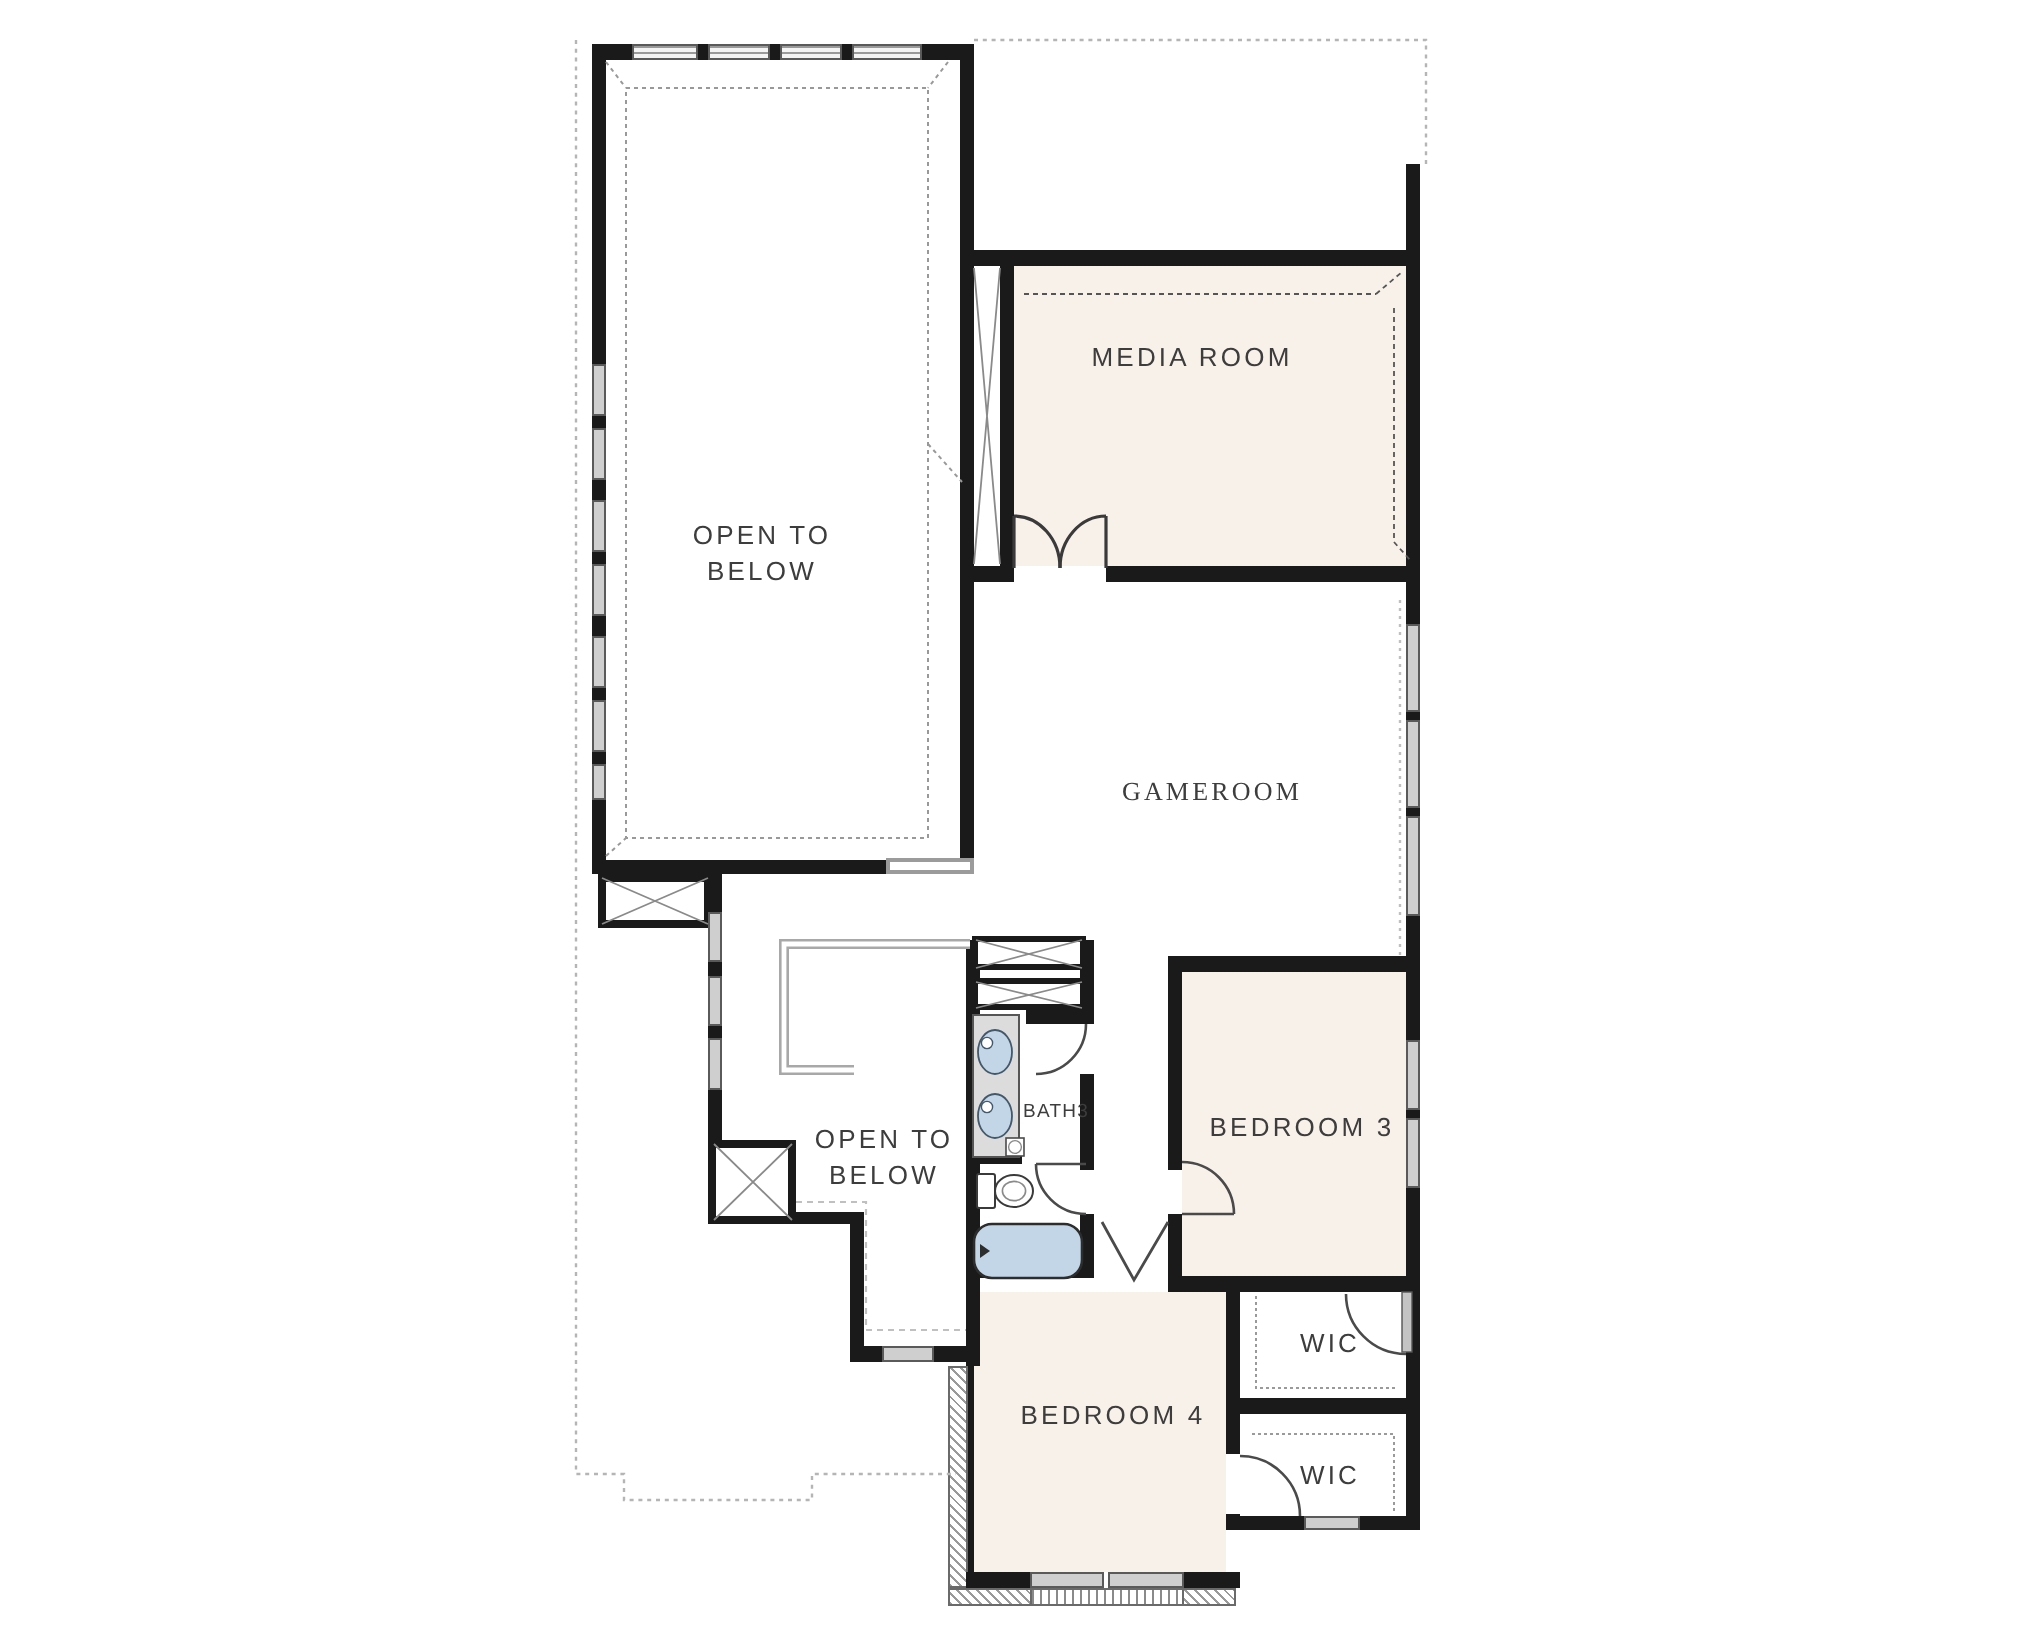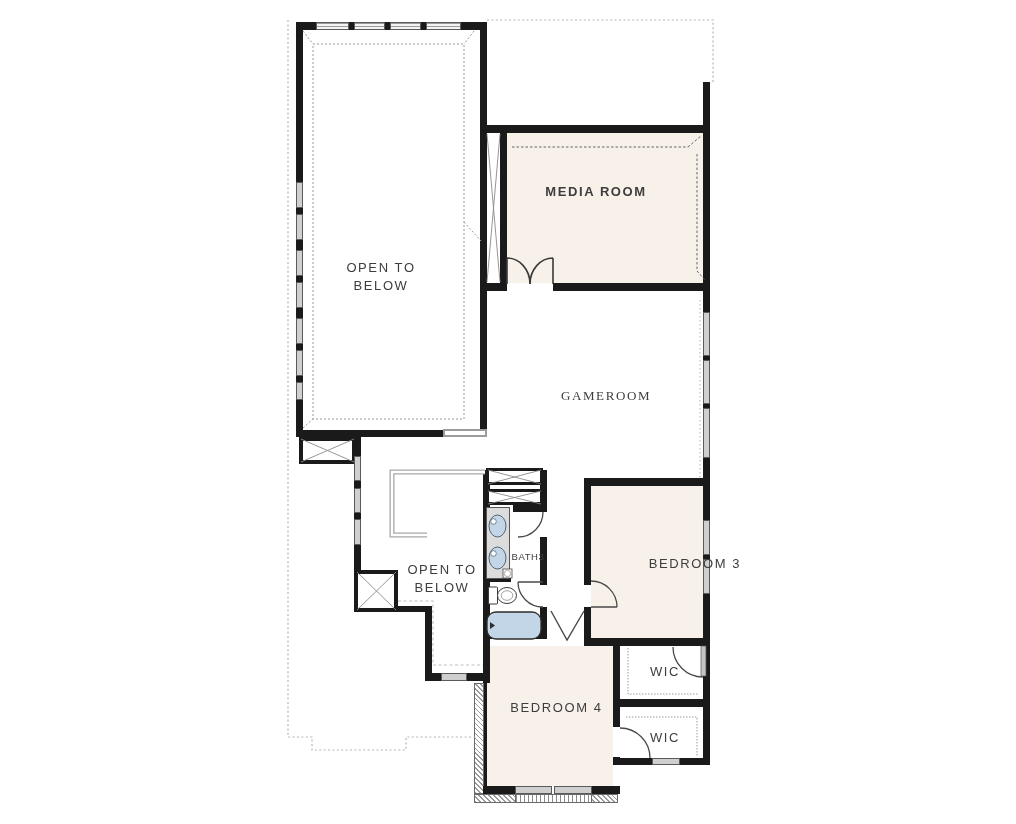--- a/index.html
+++ b/index.html
@@ -182,24 +182,24 @@
     <g>
       <rect x="487" y="612" width="54" height="27" rx="9" fill="#c2d6e8" stroke="#2d2d2d" stroke-width="1.3"></rect>
       <path d="M490,622 l5,3.5 l-5,3.5 z" fill="#2d2d2d"></path>
     </g>
   </svg>
 
   <div class="lbl" style="left:381px;top:277px;">
     <span>OPEN TO</span><br>
     <span>BELOW</span>
   </div>
-  <div class="lbl" style="left:596px;top:192px;font-weight:bold;">MEDIA ROOM</div>
+  <div class="lbl" style="left:596px;top:179px;">MEDIA ROOM</div>
   <div class="lbl" style="left:606px;top:396px;font-family:Liberation Serif, serif;">GAMEROOM</div>
   <div class="lbl-sm" style="left:528px;top:556px;">BATH3</div>
-  <div class="lbl" style="left:651px;top:564px;margin-left:44px;">BEDROOM 3</div>
+  <div class="lbl" style="left:651px;top:564px;">BEDROOM 3</div>
   <div class="lbl" style="left:442px;top:579px;">
     <span>OPEN TO</span><br>
     <span>BELOW</span>
   </div>
   <div class="lbl" style="left:551px;top:708px;padding-left:11px;">BEDROOM 4</div>
   <div class="lbl" style="left:665px;top:672px;">WIC</div>
   <div class="lbl" style="left:665px;top:738px;">WIC</div>
 
 </div>
 

